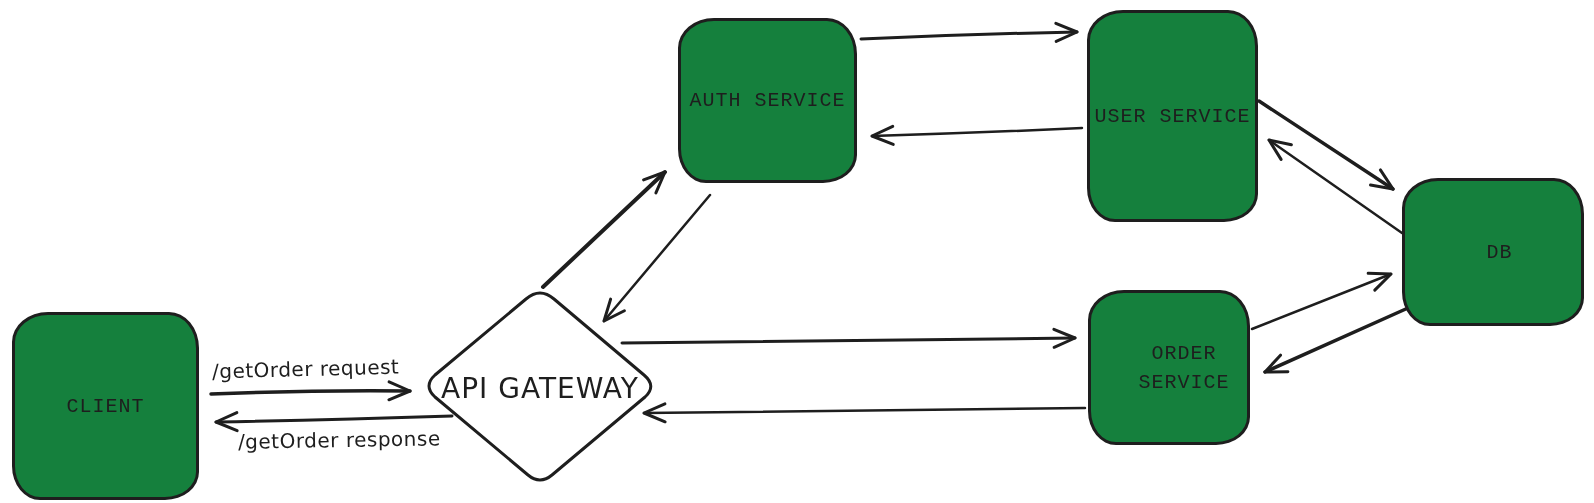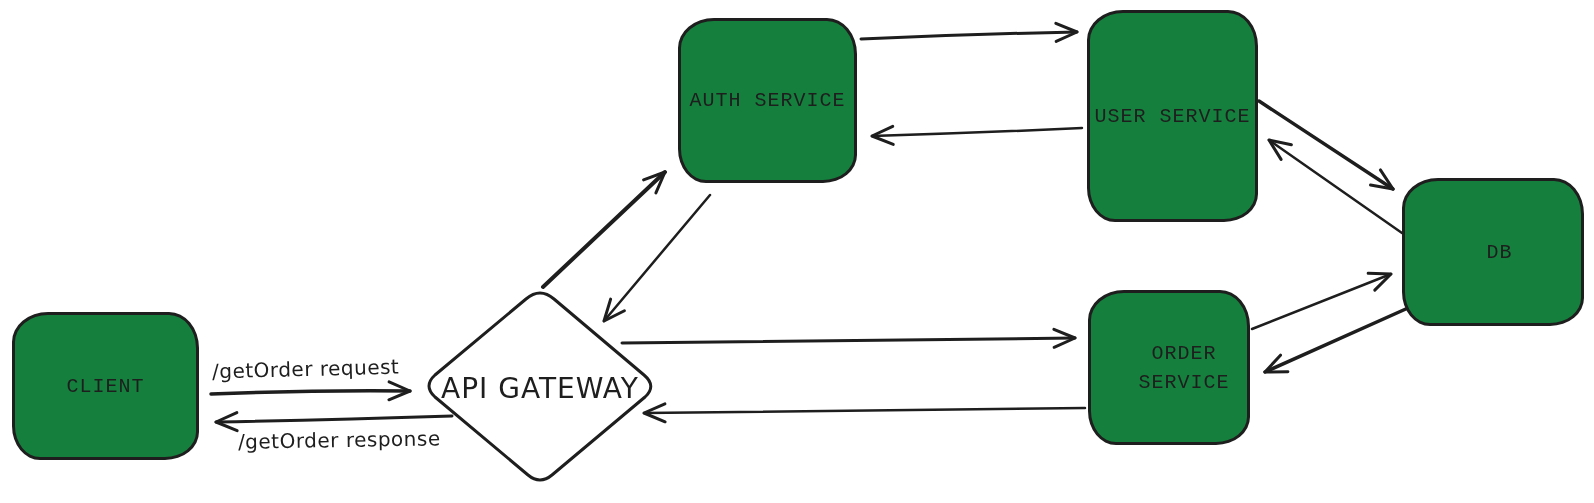--- a/index.html
+++ b/index.html
@@ -16,21 +16,21 @@
     position:absolute;
     box-sizing:border-box;
     border:3px solid #1e1e1e;
     background:#15803d;
     display:flex;align-items:center;justify-content:center;
     font-size:20px;letter-spacing:1px;text-align:center;
     border-radius:36px 30px 34px 28px / 30px 36px 28px 34px;
     font-family:Liberation Mono, monospace;
   }
   .node span{display:block;}
-  .node-client{left:12px;top:312px;width:187px;height:148px;}
+  .node-client{left:12px;top:312px;width:187px;height:188px;}
   .node-auth{left:678px;top:18px;width:179px;height:165px;}
   .node-user{left:1087px;top:10px;width:171px;height:212px;}
   .node-order{left:1088px;top:290px;width:162px;height:155px;padding-left:30px;}
   .node-order span{max-width:110px;line-height:1.45;}
   .node-db{left:1402px;top:178px;width:182px;height:148px;padding-left:13px;}
   .diamond-label{
     position:absolute;left:440px;top:372px;width:200px;
     text-align:center;font-size:28px;letter-spacing:1px;
   }
   .edge-label{

